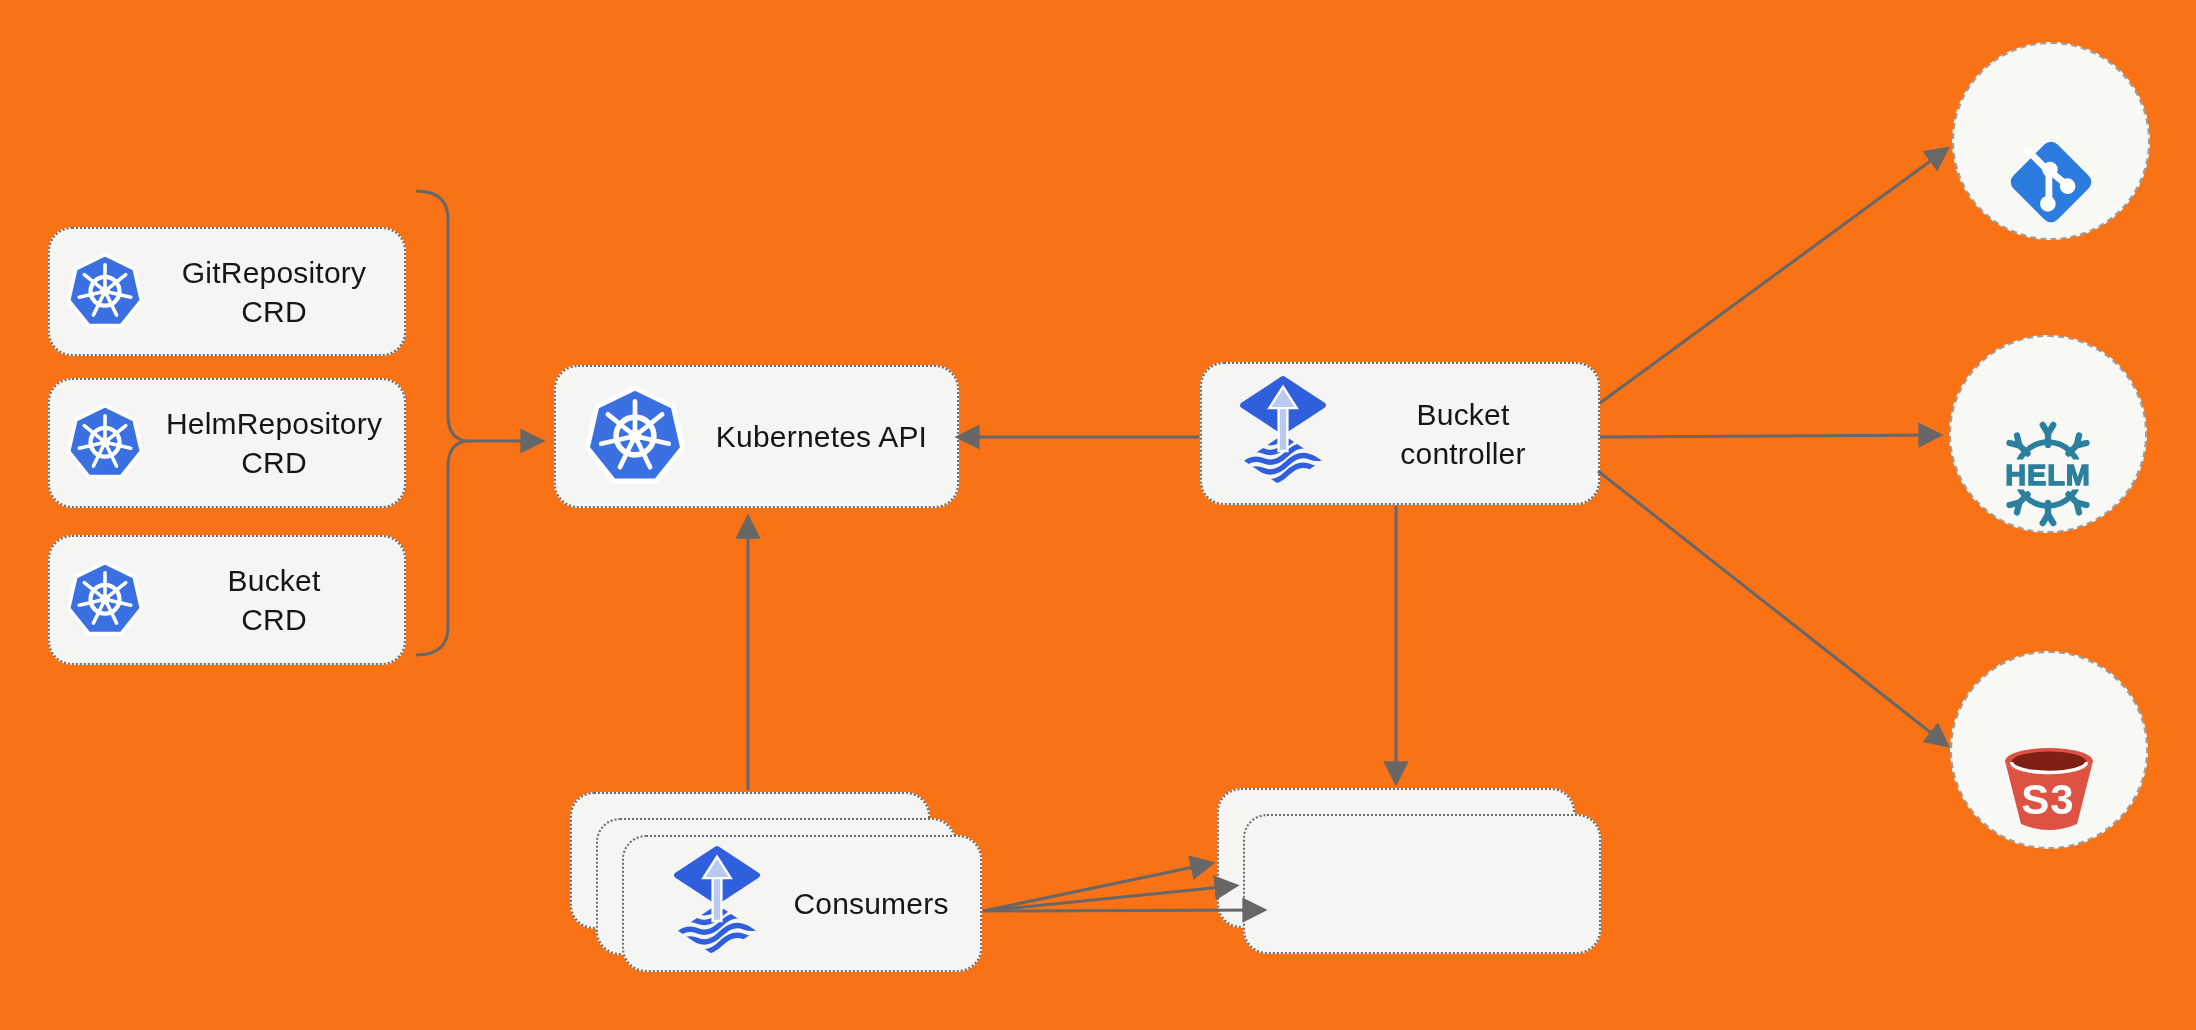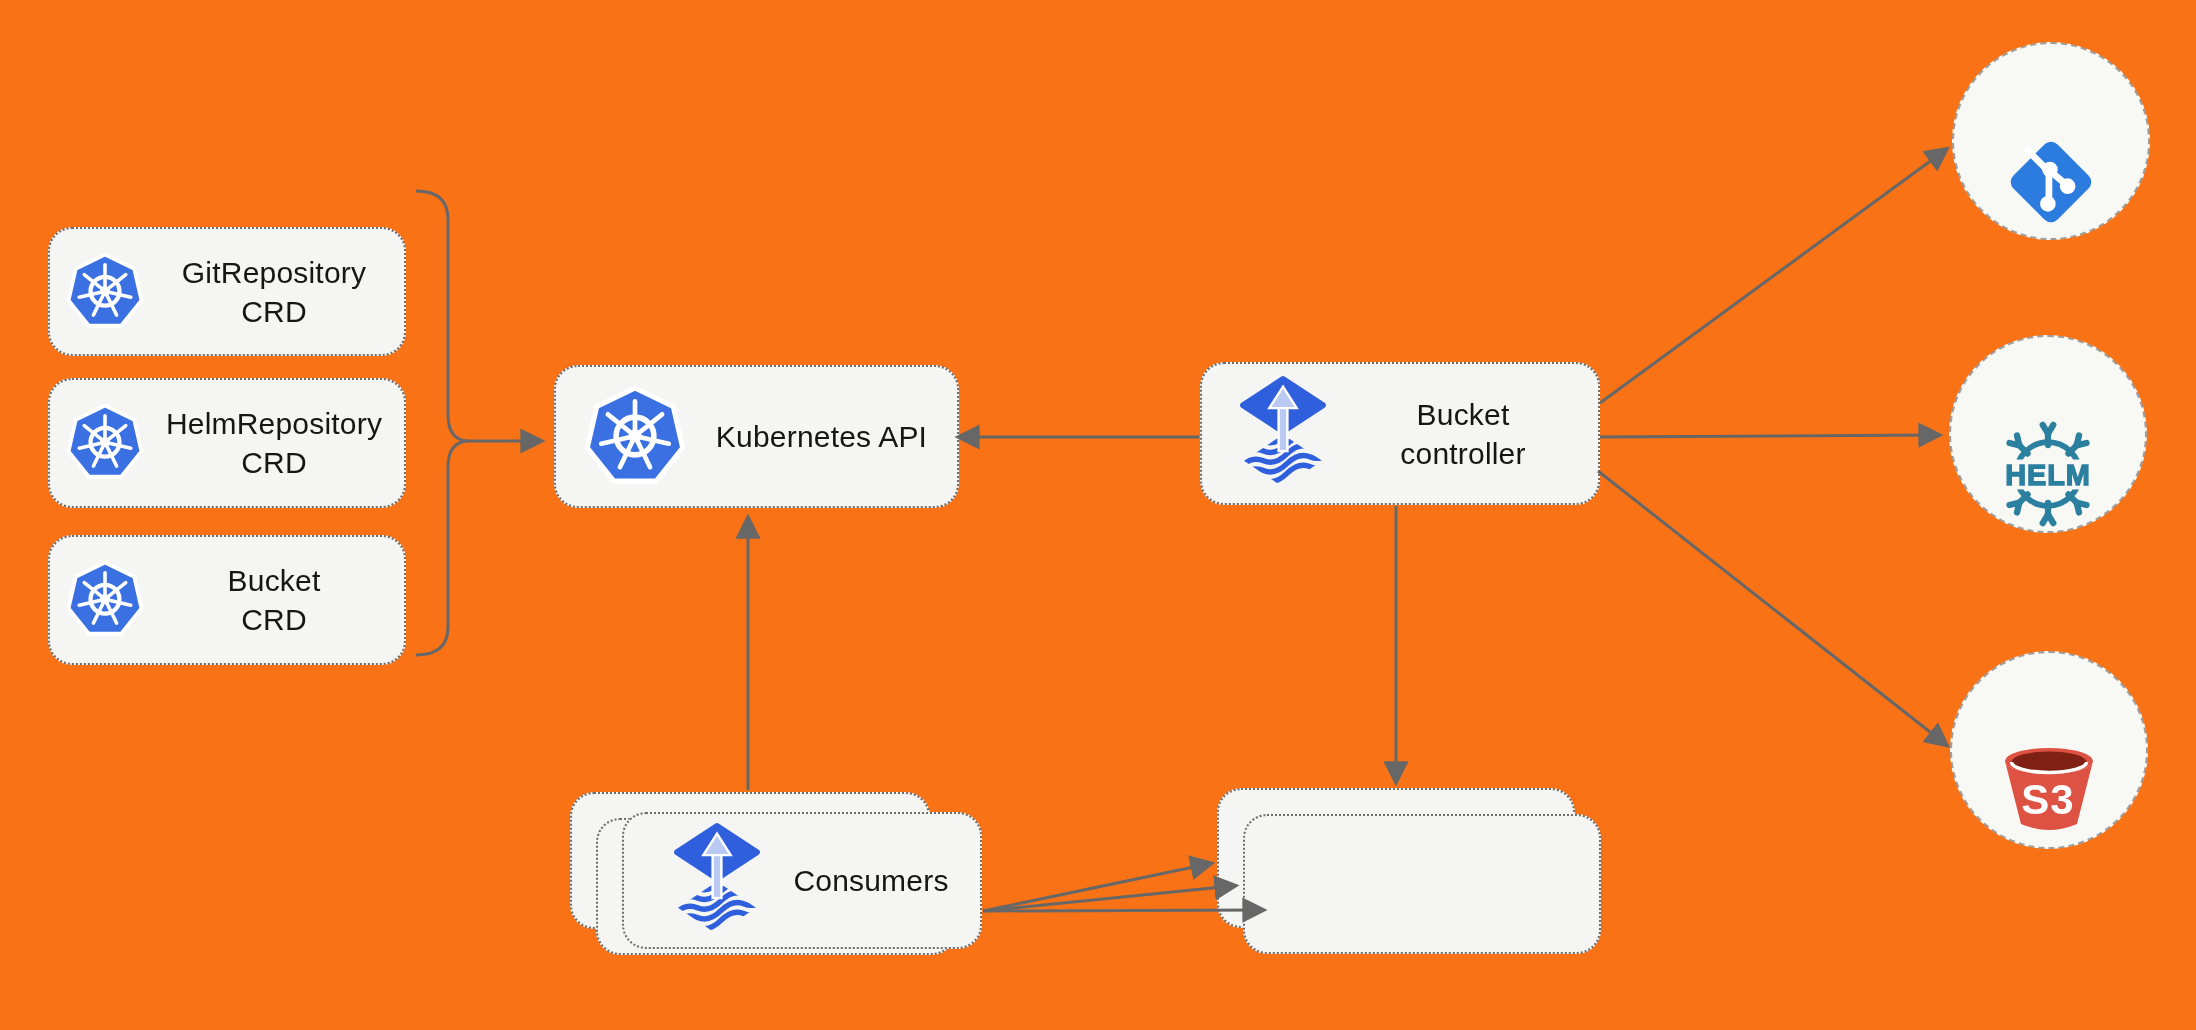--- a/index.html
+++ b/index.html
@@ -139,21 +139,21 @@
         </g>
       </svg>
     </span>
     <span class="lbl">
       <span>Bucket</span><br><span>controller</span>
     </span>
   </div>
 
   <div class="node stackbox" style="left:570px;top:792px;width:360px;height:137px;"></div>
   <div class="node stackbox" style="left:596px;top:818px;width:360px;height:137px;"></div>
-  <div class="node front" style="left:622px;top:812px;width:360px;height:137px;padding-left:48px;justify-content:center;">
+  <div class="node front" style="left:622px;top:835px;width:360px;height:137px;padding-left:48px;justify-content:center;">
     <span class="icon">
       <svg viewBox="0 0 92 120" width="90" height="117">
         <path d="M46,4 L87,31 L46,58 L5,31 Z" fill="#2f5fdc" stroke="#2f5fdc" stroke-width="6" stroke-linejoin="round"></path>
         <defs>
             <clipPath id="fluxclipB">
               <path d="M46,61 L86,88 L46,115 L6,88 Z"></path>
             </clipPath>
           </defs>
         <g clip-path="url(#fluxclipB)" stroke="#2f5fdc" stroke-width="5.5" fill="none">
           <path d="M2,64 Q14,53 26,58 T50,51 T74,44 T98,37"></path>

